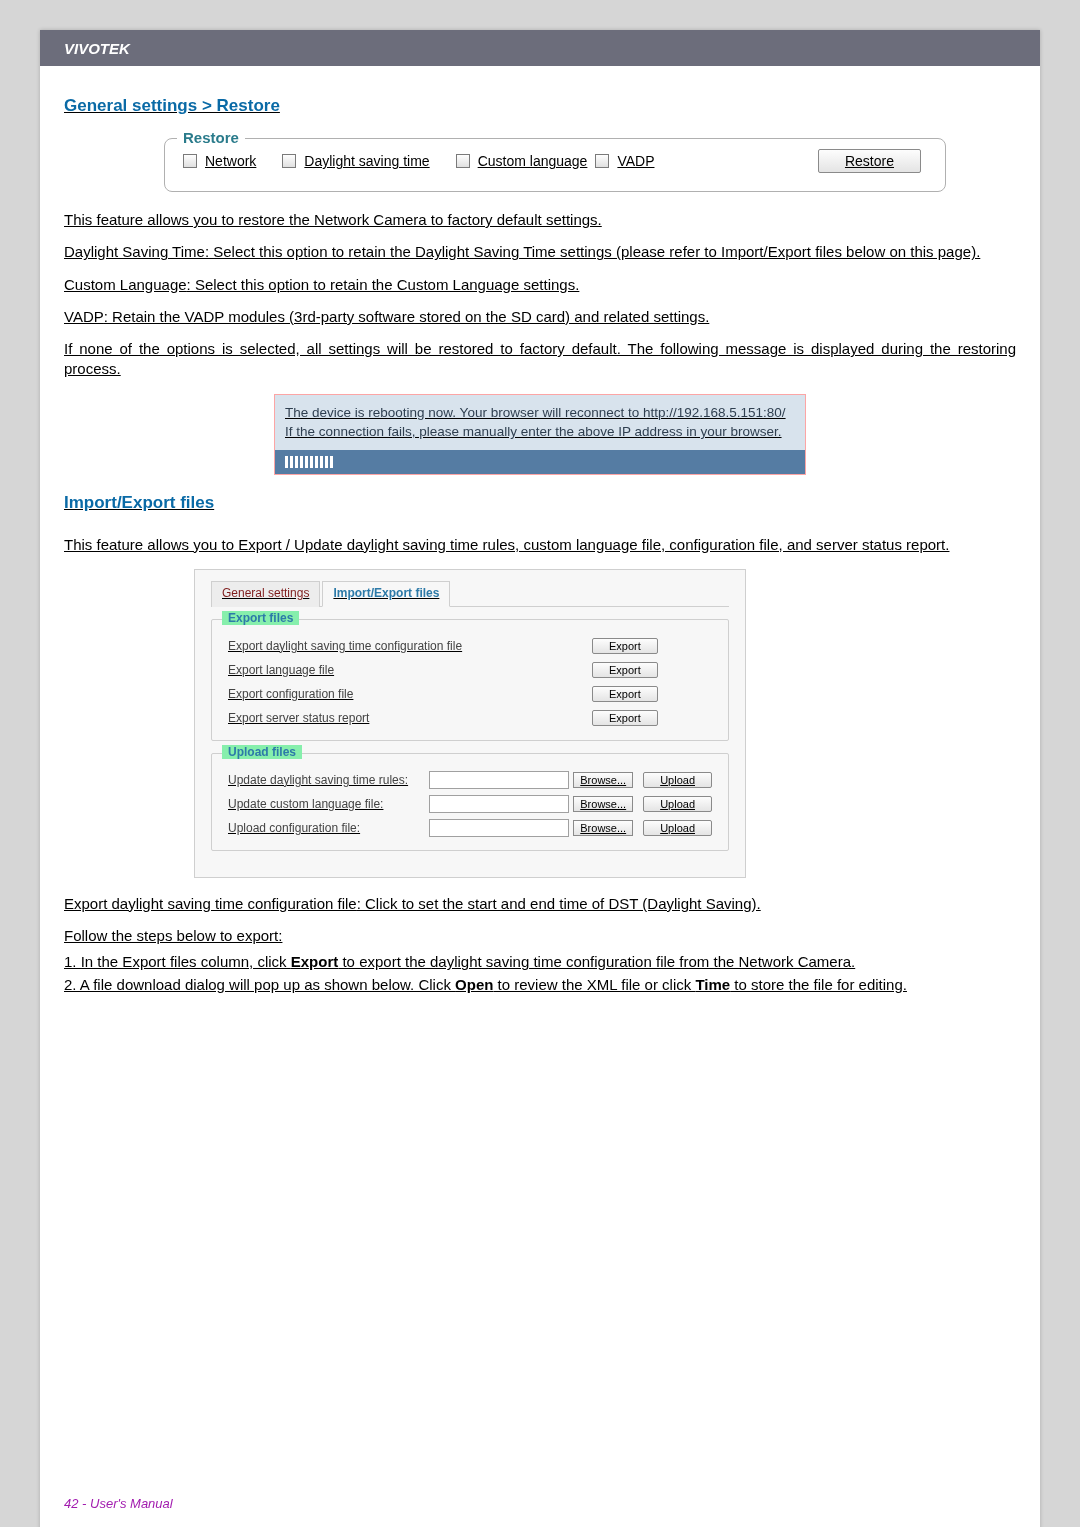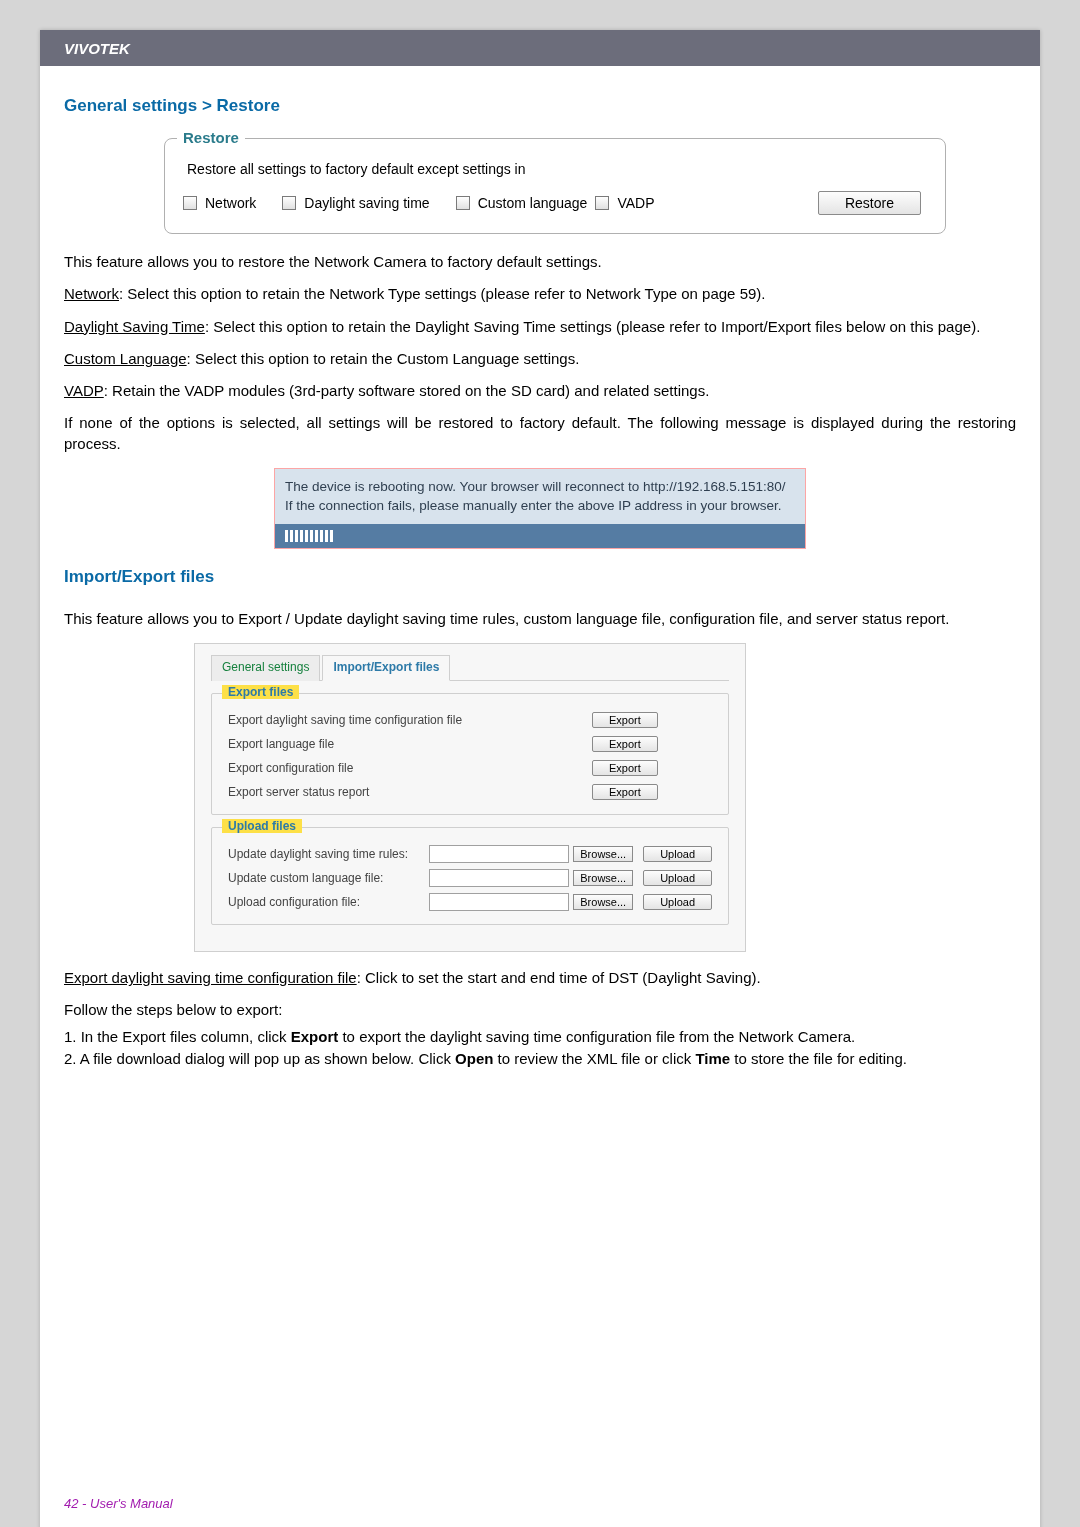--- a/index.html
+++ b/index.html
@@ -28,20 +28,21 @@
     font-weight: bold;
     font-size: 15px;
     padding-left: 24px;
     display: flex;
     align-items: center;
   }
   .content {
     padding: 30px 24px 0 24px;
     font-size: 15px;
     color: #000;
+    text-decoration: underline;
   }
   .section-title {
     color: #0a6aa6;
     font-weight: bold;
     font-size: 17px;
     margin-bottom: 22px;
   }
   .fieldset-restore {
     margin: 0 70px 18px 100px;
     border: 1px solid #b0b0b0;
@@ -123,21 +124,21 @@
     font-size: 12px;
     color: #444;
   }
   .tabs { display: flex; border-bottom: 1px solid #cfcfcf; margin-bottom: 12px; }
   .tab {
     padding: 4px 10px 6px 10px;
     border: 1px solid #cfcfcf;
     border-bottom: none;
     margin-right: 2px;
     background: #ededed;
-    color: #15803d;
+    color: #7f1d1d;
     cursor: pointer;
     position: relative;
     top: 1px;
   }
   .tab.active {
     background: #f7f7f7;
     color: #2d7aa8;
     font-weight: bold;
     border-bottom: 1px solid #f7f7f7;
   }
@@ -145,21 +146,21 @@
     border: 1px solid #cfcfcf;
     border-radius: 2px;
     padding: 14px 16px 10px 16px;
     margin-bottom: 12px;
     position: relative;
   }
   .sub-legend {
     position: absolute;
     top: -9px;
     left: 10px;
-    background: #fde047;
+    background: #86efac;
     padding: 0 6px;
     color: #2d7aa8;
     font-weight: bold;
     font-size: 12px;
   }
   .export-row {
     display: flex;
     align-items: center;
     padding: 4px 0;
   }
@@ -211,41 +212,37 @@
   <div class="header-band">
     <span>VIVOTEK</span>
   </div>
 
   <div class="content">
 
     <div class="section-title">General settings &gt; Restore</div>
 
     <div class="fieldset-restore">
       <span class="legend">Restore</span>
-      <div class="restore-desc">Restore all settings to factory default except settings in</div>
       <div class="checkbox-row">
         <span class="cb"></span>
         <span>Network</span>
         <span style="width:10px"></span>
         <span class="cb"></span>
         <span>Daylight saving time</span>
         <span style="width:10px"></span>
         <span class="cb"></span>
         <span>Custom language</span>
         <span class="cb"></span>
         <span>VADP</span>
         <button class="restore-btn">Restore</button>
       </div>
     </div>
 
     <div class="para">This feature allows you to restore the Network Camera to factory default settings.</div>
 
-    <div class="para para-just">
-      <span class="u">Network</span><span>: Select this option to retain the Network Type settings (please refer to Network Type on page 59).</span>
-    </div>
 
     <div class="para para-just">
       <span class="u">Daylight Saving Time</span><span>: Select this option to retain the Daylight Saving Time settings (please refer to Import/Export files below on this page).</span>
     </div>
 
     <div class="para">
       <span class="u">Custom Language</span><span>: Select this option to retain the Custom Language settings.</span>
     </div>
 
     <div class="para">

